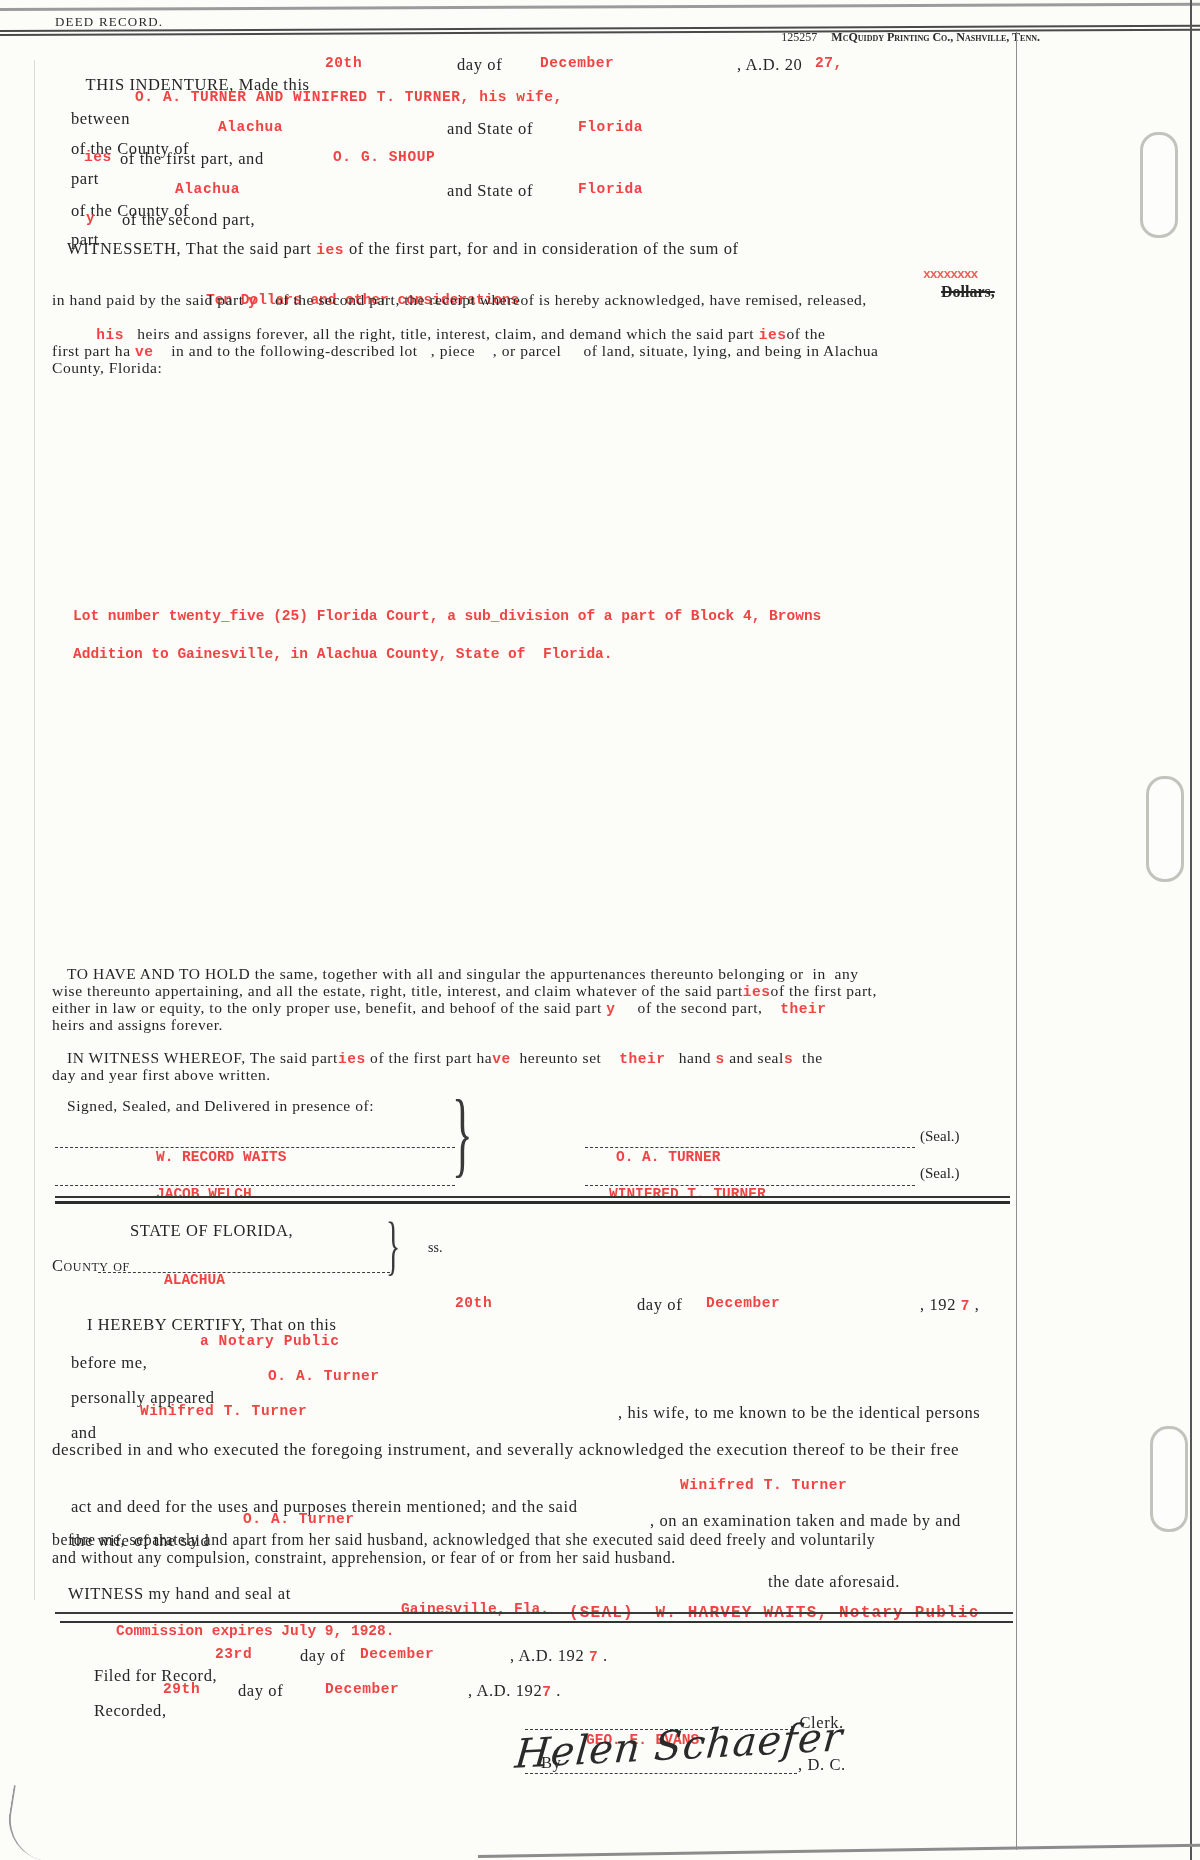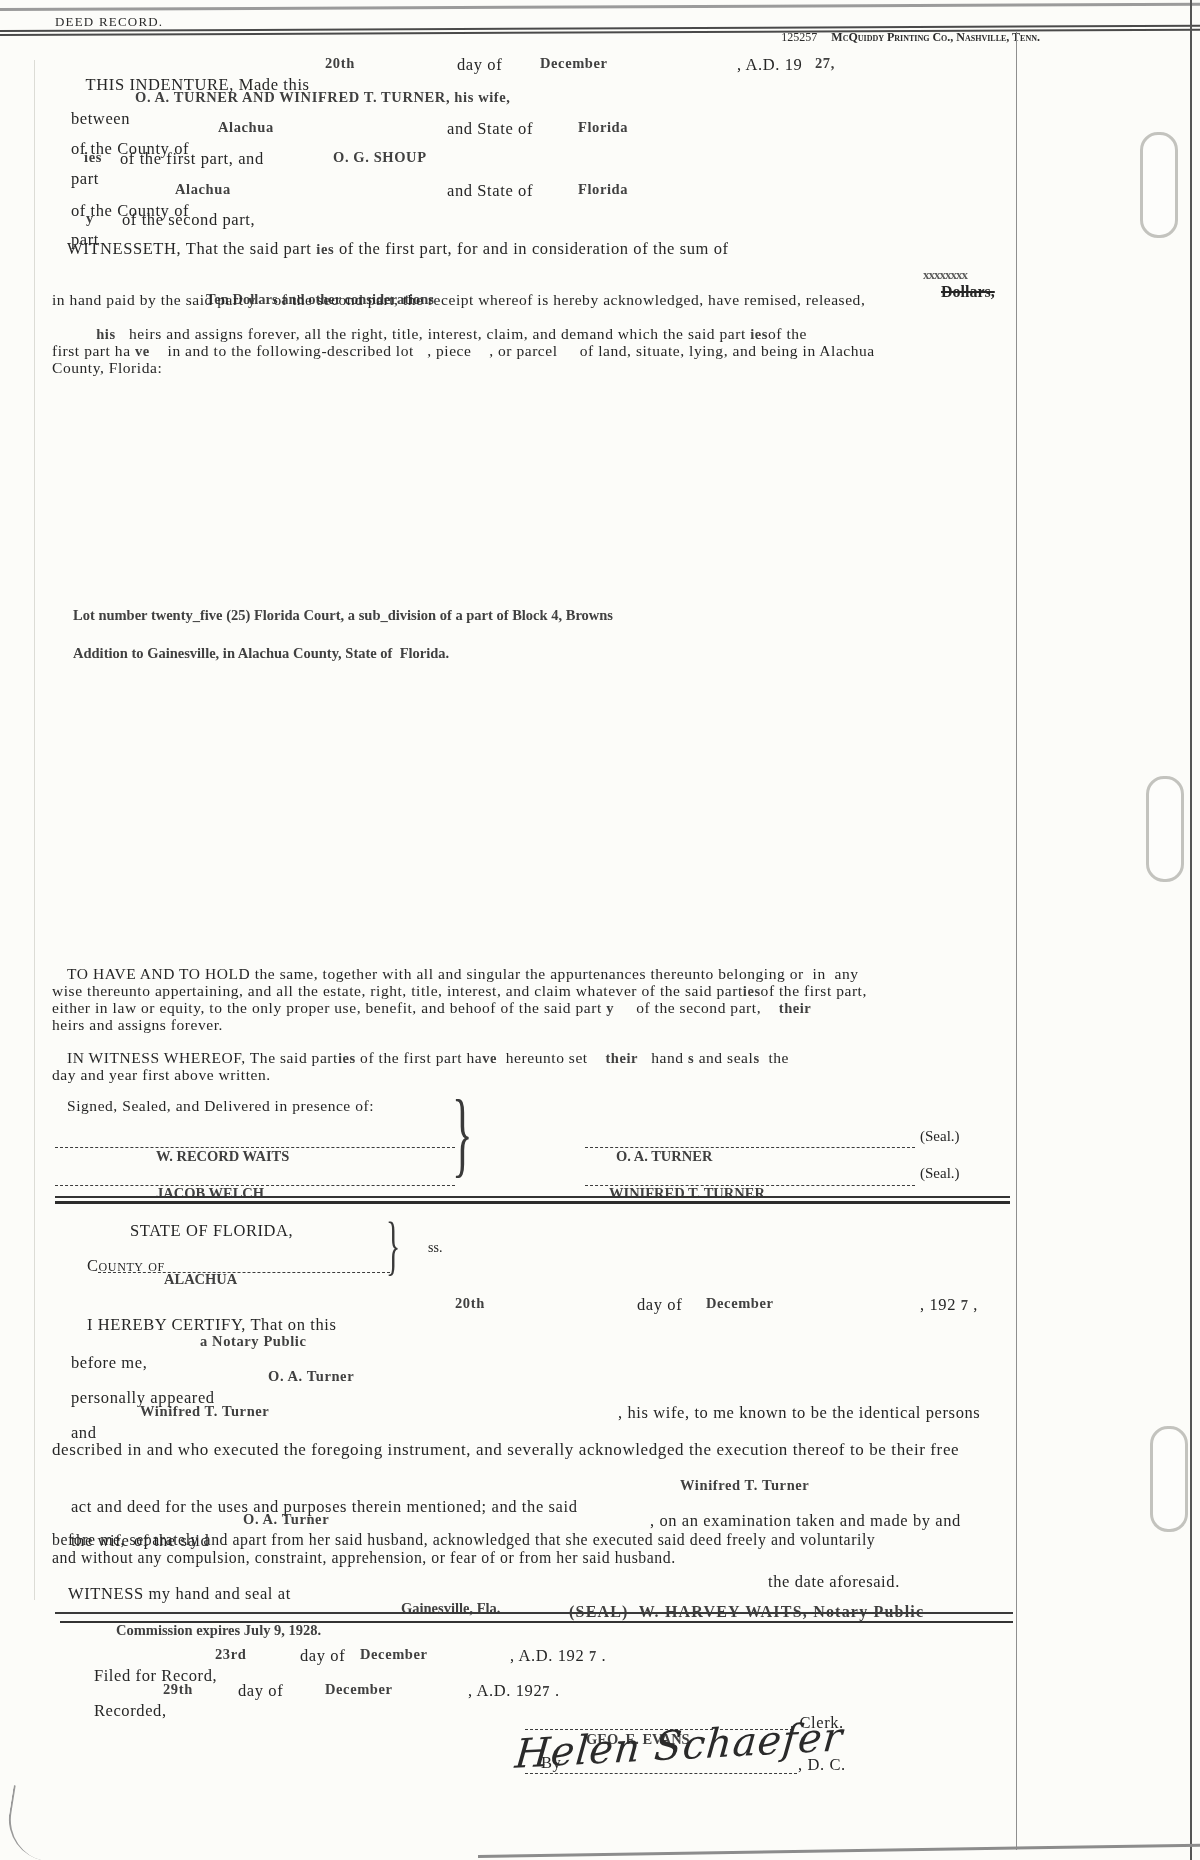--- a/index.html
+++ b/index.html
@@ -2,28 +2,28 @@
 <html><head>
 <meta charset="utf-8">
 <style>
   html,body{margin:0;padding:0;background:#fbfbf8;}
   #page{position:relative;width:1200px;height:1860px;background:#fcfcf9;overflow:hidden;
         font-family:"Liberation Serif","DejaVu Serif",serif;color:#222;}
   .line{position:absolute;white-space:pre;font-size:16px;color:#262626;}
   .form{font-size:16.5px;letter-spacing:0.6px;}
   .para{font-size:15.5px;letter-spacing:0.55px;}
   .p{font-family:"Liberation Serif","DejaVu Serif",serif;}
-  .m{font-family:Liberation Serif, serif;font-weight:700;
-     font-size:14.5px;color:#404040;}
+  .m{font-family:Liberation Mono, monospace;font-weight:700;
+     font-size:14.5px;color:#ef4444;}
   .m-lg{font-size:16px;letter-spacing:1.2px;}
   .abs{position:absolute;top:0;}
   .rule{position:absolute;background:#4a4a4a;}
   .grayline{position:absolute;background:#9b9b9b;}
   .dash{position:absolute;border-bottom:1.5px dashed #3c3c3c;height:0;}
-  .smallcaps{font-variant:small-caps;margin-left:35px;}
+  .smallcaps{font-variant:small-caps;}
   .header-text{font-size:13px;letter-spacing:1.2px;color:#2b2b2b;}
   .printer{font-size:12px;color:#2b2b2b;}
   .brace{position:absolute;font-family:"Liberation Serif",serif;font-weight:400;color:#3a3a3a;
          transform:scaleX(0.45);transform-origin:left center;line-height:1;}
   .seal-label{font-size:15px;}
   .strike{text-decoration:line-through;text-decoration-thickness:2px;font-weight:700;font-size:16px;}
   .xover{position:absolute;left:-2px;top:2px;font-size:13px;letter-spacing:-1px;opacity:0.85;}
   .hole{position:absolute;width:32px;height:100px;border:3px solid #c3c3be;border-radius:18px;background:#fdfdfb;}
   .sig{position:absolute;font-family:"DejaVu Serif",serif;font-style:italic;font-size:40px;color:#2a2a2a;
        transform:rotate(-3deg) skewX(-8deg);letter-spacing:1px;white-space:pre;}
@@ -41,21 +41,21 @@
     <span>125257</span><span class="smallcaps" style="margin-left:14px;font-weight:bold;">McQuiddy Printing Co., Nashville, Tenn.</span>
   </div>
   <div class="rule" style="left:0;top:30px;width:1200px;height:2px;transform:rotate(-0.25deg);transform-origin:left center;"></div>
   <div class="rule" style="left:0;top:33.5px;width:1200px;height:1.5px;transform:rotate(-0.25deg);transform-origin:left center;"></div>
 
   <div class="line form" style="left:67px;top:55px;">
     <span class="p">THIS INDENTURE, Made this</span>
     <span class="m abs" style="left:258px;">20th</span>
     <span class="p abs" style="left:390px;">day of</span>
     <span class="m abs" style="left:473px;">December</span>
-    <span class="p abs" style="left:670px;">, A.D. 19</span>
+    <span class="p abs" style="left:670px;">, A.D. 20</span>
     <span class="m abs" style="left:748px;">27,</span>
   </div>
 
   <div class="line form" style="left:52px;top:89px;">
     <span class="p">between</span>
     <span class="m abs" style="left:83px;">O. A. TURNER AND WINIFRED T. TURNER, his wife,</span>
   </div>
 
   <div class="line form" style="left:52px;top:119px;">
     <span class="p">of the County of</span>

